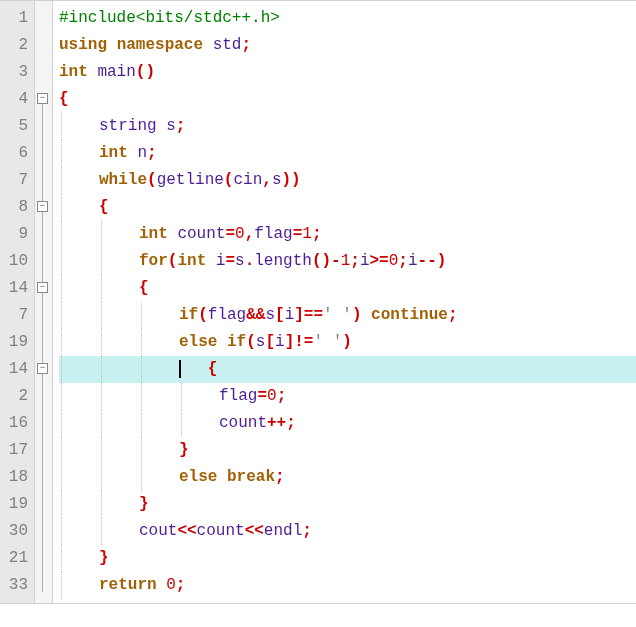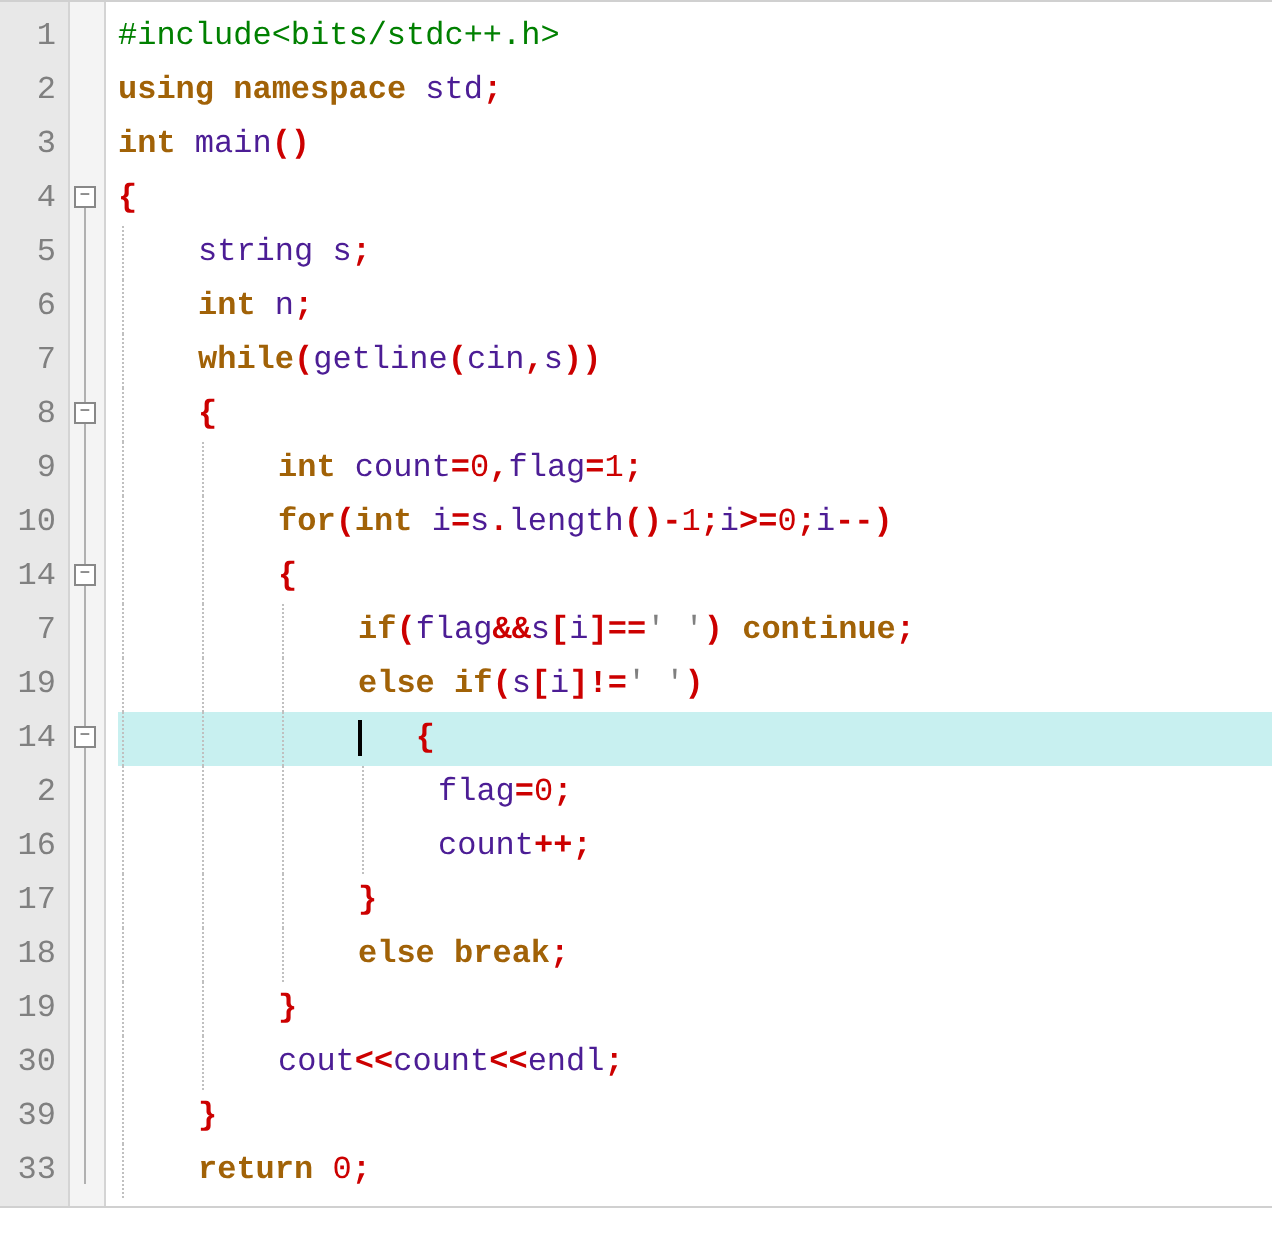--- a/index.html
+++ b/index.html
@@ -101,21 +101,21 @@
       <span class="ln">14</span>
       <span class="ln">7</span>
       <span class="ln">19</span>
       <span class="ln">14</span>
       <span class="ln">2</span>
       <span class="ln">16</span>
       <span class="ln">17</span>
       <span class="ln">18</span>
       <span class="ln">19</span>
       <span class="ln">30</span>
-      <span class="ln">39</span>
+      <span class="ln">21</span>
       <span class="ln">33</span>
     </div>
 
   <div class="fold-col" id="foldcol" style="height: 602px;">
       <div class="fold-line" style="top: 97px; height: 494px;"></div>
       <div class="fold-box" style="top: 92px;">−</div>
       <div class="fold-box" style="top: 200px;">−</div>
       <div class="fold-box" style="top: 281px;">−</div>
       <div class="fold-box" style="top: 362px;">−</div>
     </div>

